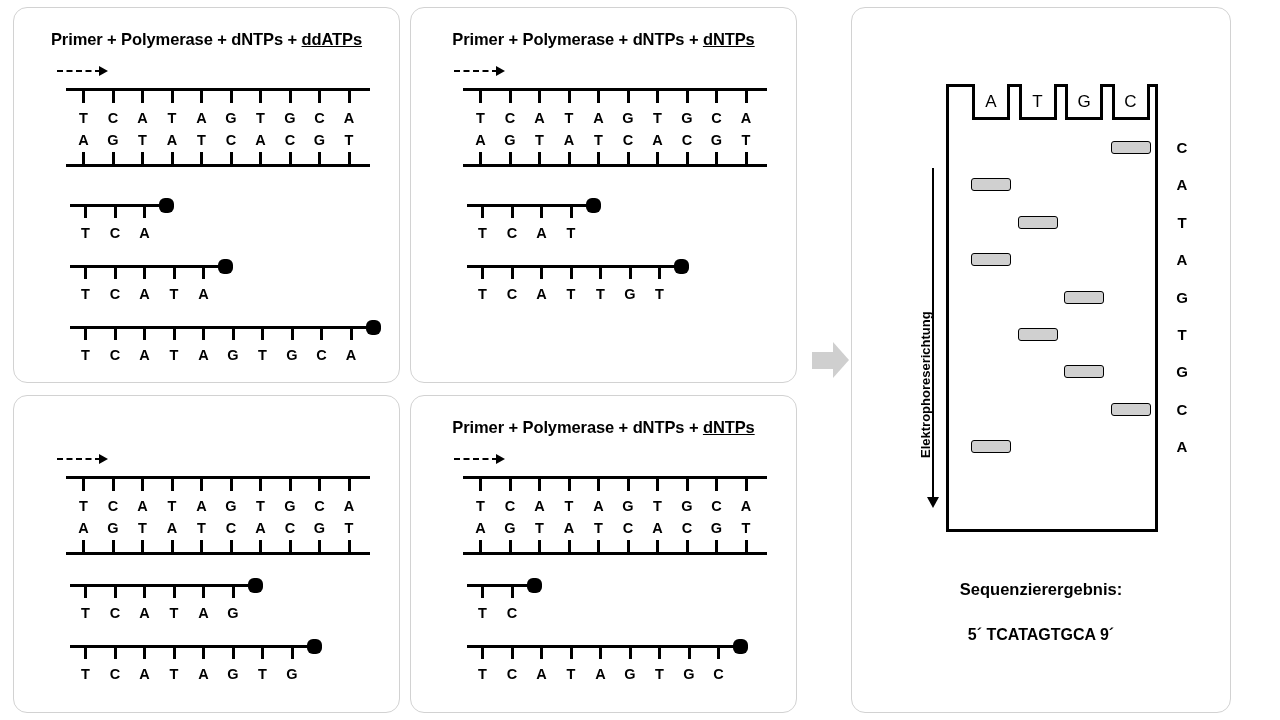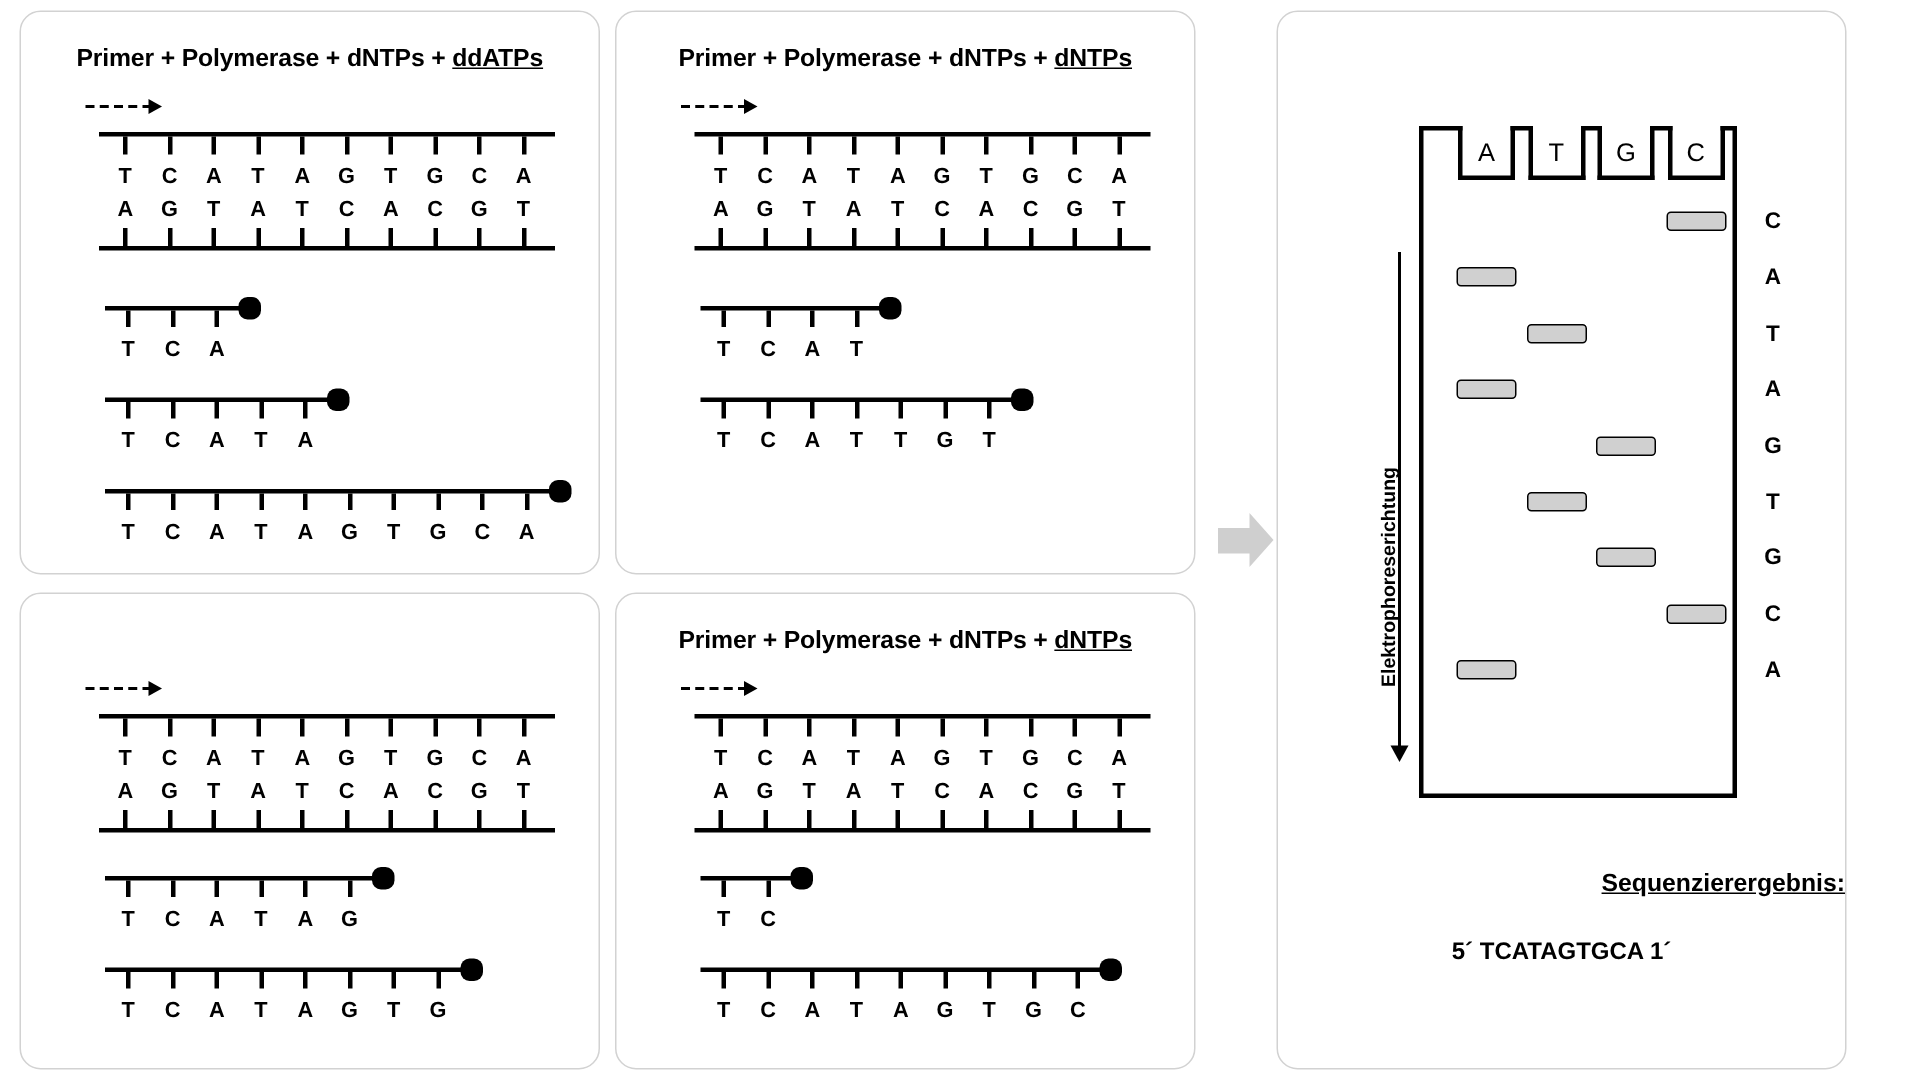--- a/index.html
+++ b/index.html
@@ -110,22 +110,22 @@
     border-left:6px solid transparent;
     border-right:6px solid transparent;
   }
   .ep-text{
     position:absolute;
     font-size:13px;font-weight:bold;
     transform:rotate(-90deg);transform-origin:left top;
     white-space:nowrap;
   }
   .result-title{
-    position:absolute;left:0;right:0;text-align:right;
-    font-size:16.5px;font-weight:bold;text-decoration:underline;
+    position:absolute;left:0;right:0;text-align:center;
+    font-size:16.5px;font-weight:bold;
   }
   .result-seq{
     position:absolute;left:0;right:0;text-align:center;
     font-size:16px;font-weight:bold;
   }
 </style>
 </head>
 <body>
 
 <div class="stage">
@@ -556,15 +556,15 @@
       <div class="seq-label" style="left: 320px; top: 318px;">T</div>
       <div class="seq-label" style="left: 320px; top: 355.4px;">G</div>
       <div class="seq-label" style="left: 320px; top: 392.8px;">C</div>
       <div class="seq-label" style="left: 320px; top: 430.2px;">A</div>
       <div class="ep-arrow" style="left: 74px; top: 160px; width: 14px; height: 340px;">
         <div class="sh" style="height: 330px;"></div>
         <div class="hd" style="top: 329px;"></div>
       </div>
       <div class="ep-text" style="left: 66px; top: 450px;">Elektrophoreserichtung</div>
       <div class="result-title" style="top: 572px;">Sequenzierergebnis:</div>
-      <div class="result-seq" style="top: 618px;">5´ TCATAGTGCA 1´</div>
+      <div class="result-seq" style="top: 618px;">5´ TCATAGTGCA 9´</div>
     </div>
   </div>
 
 </body></html>

